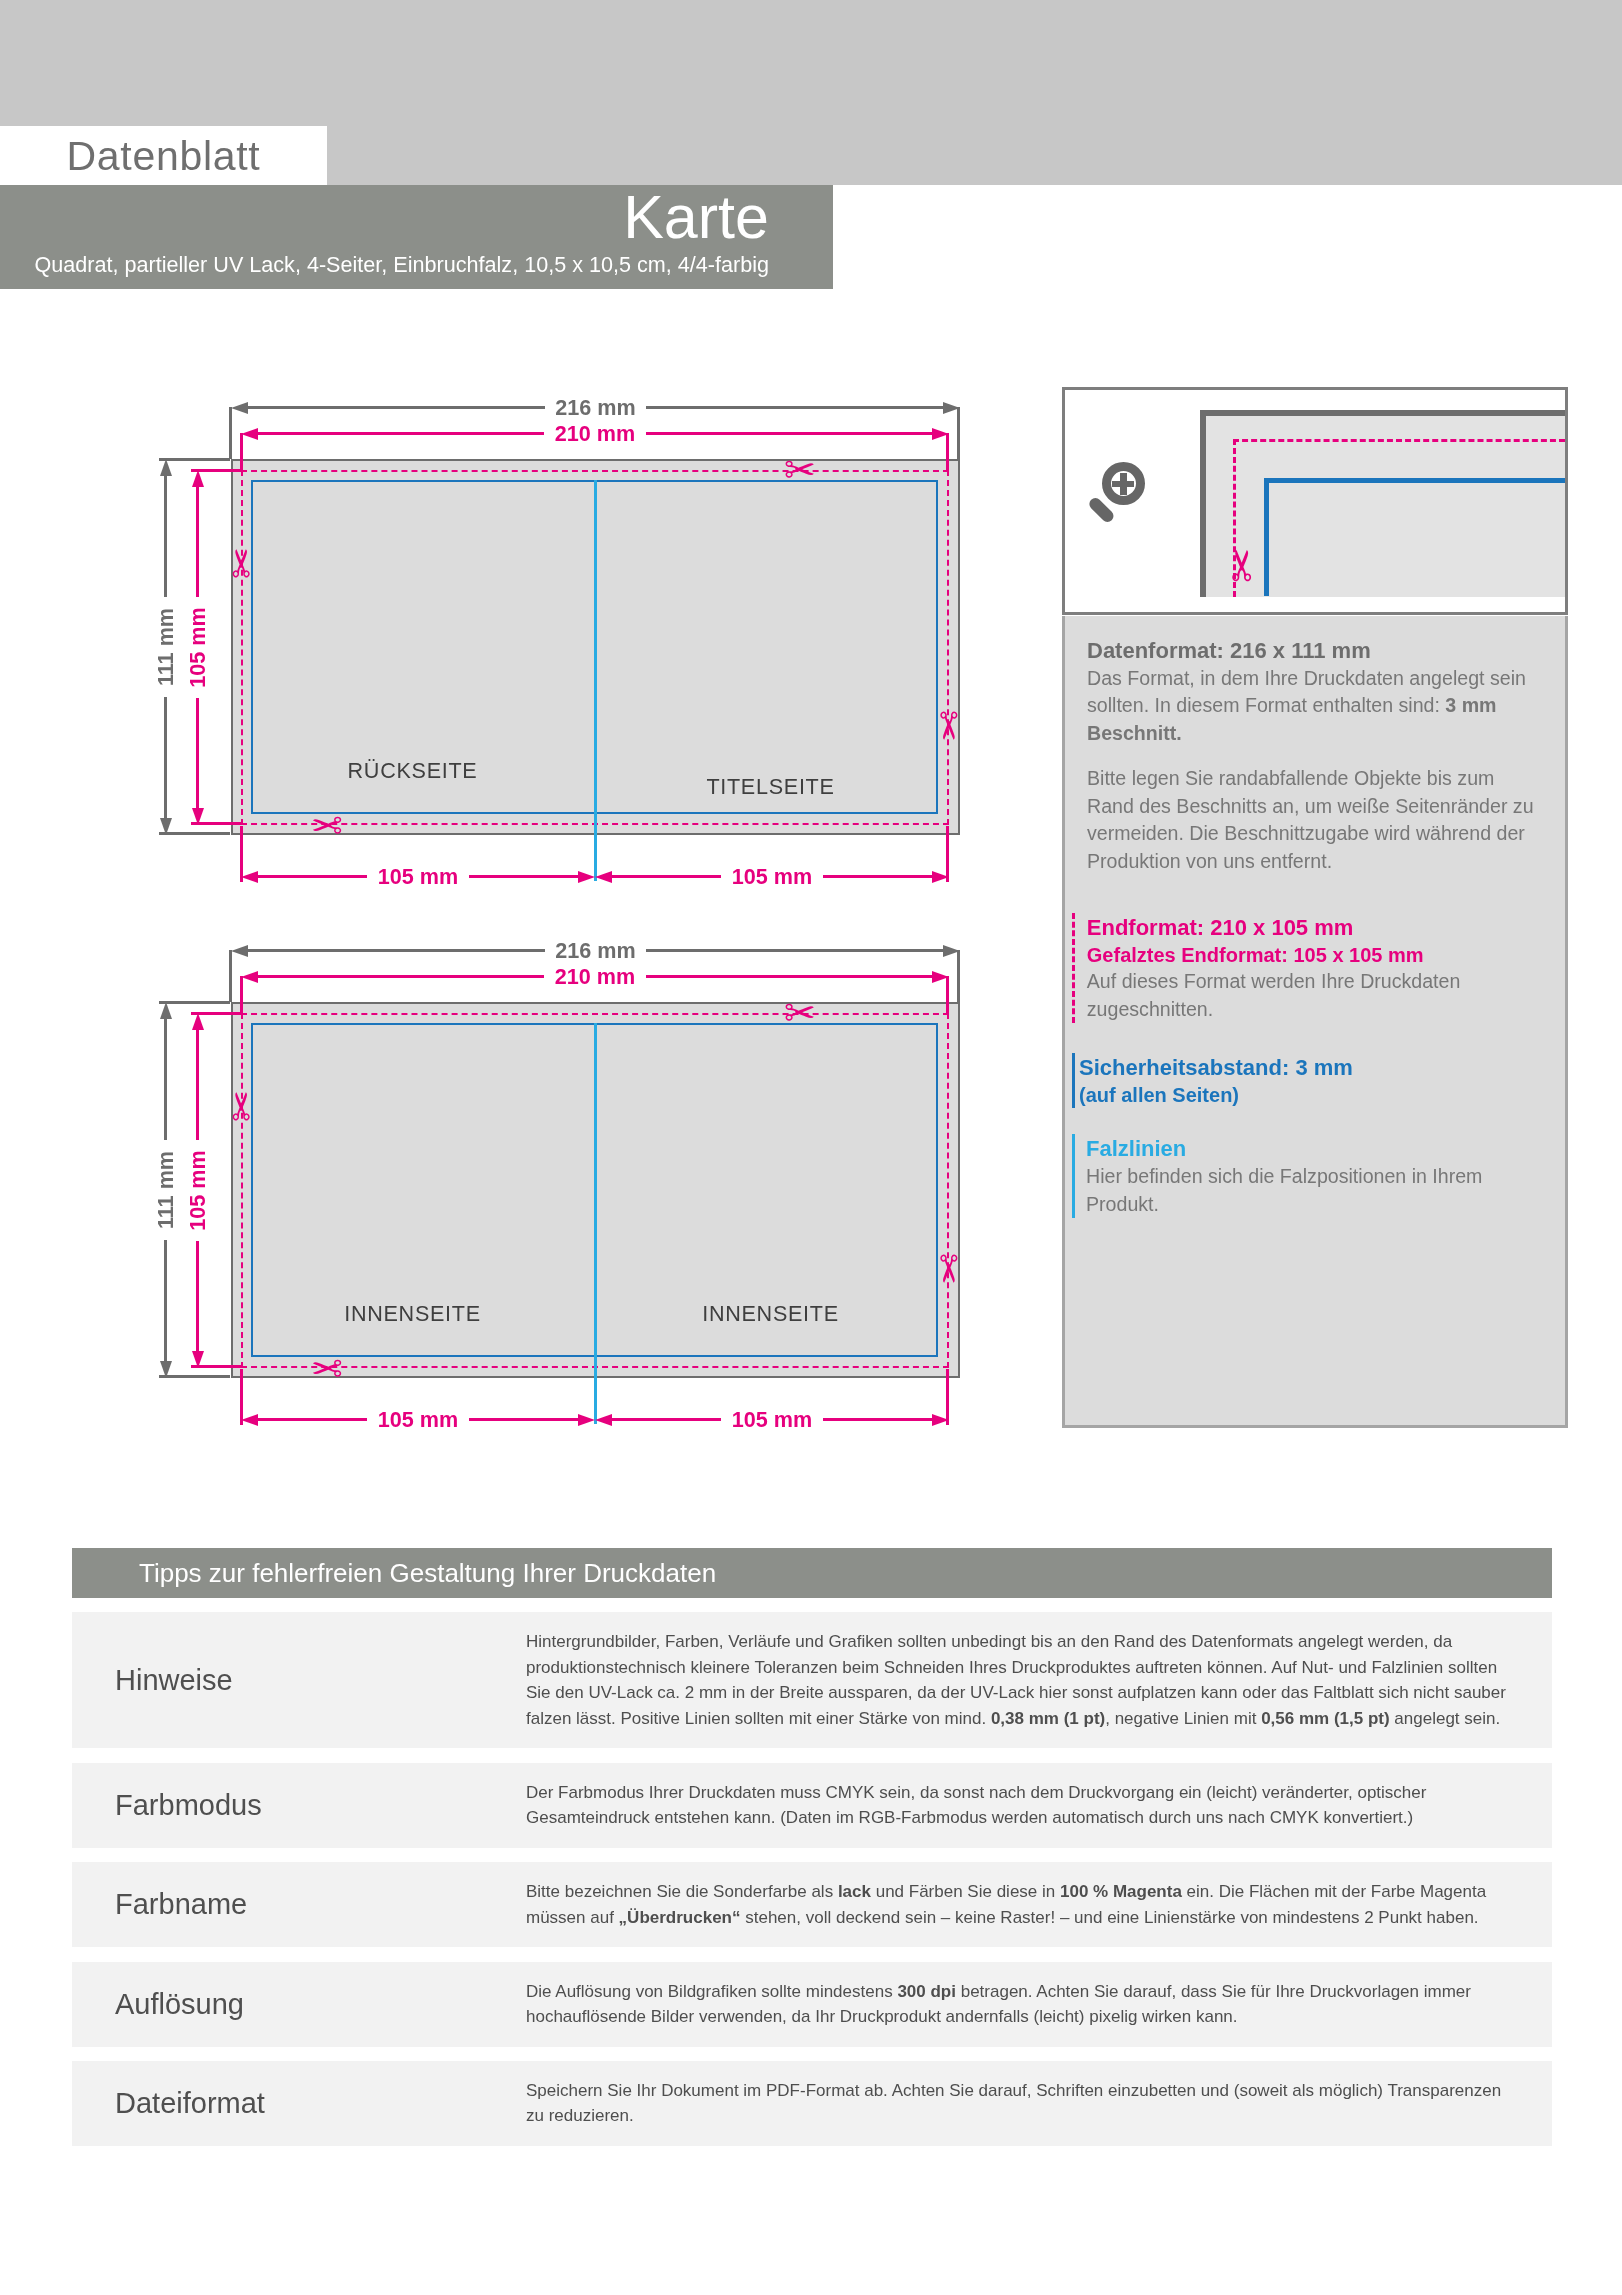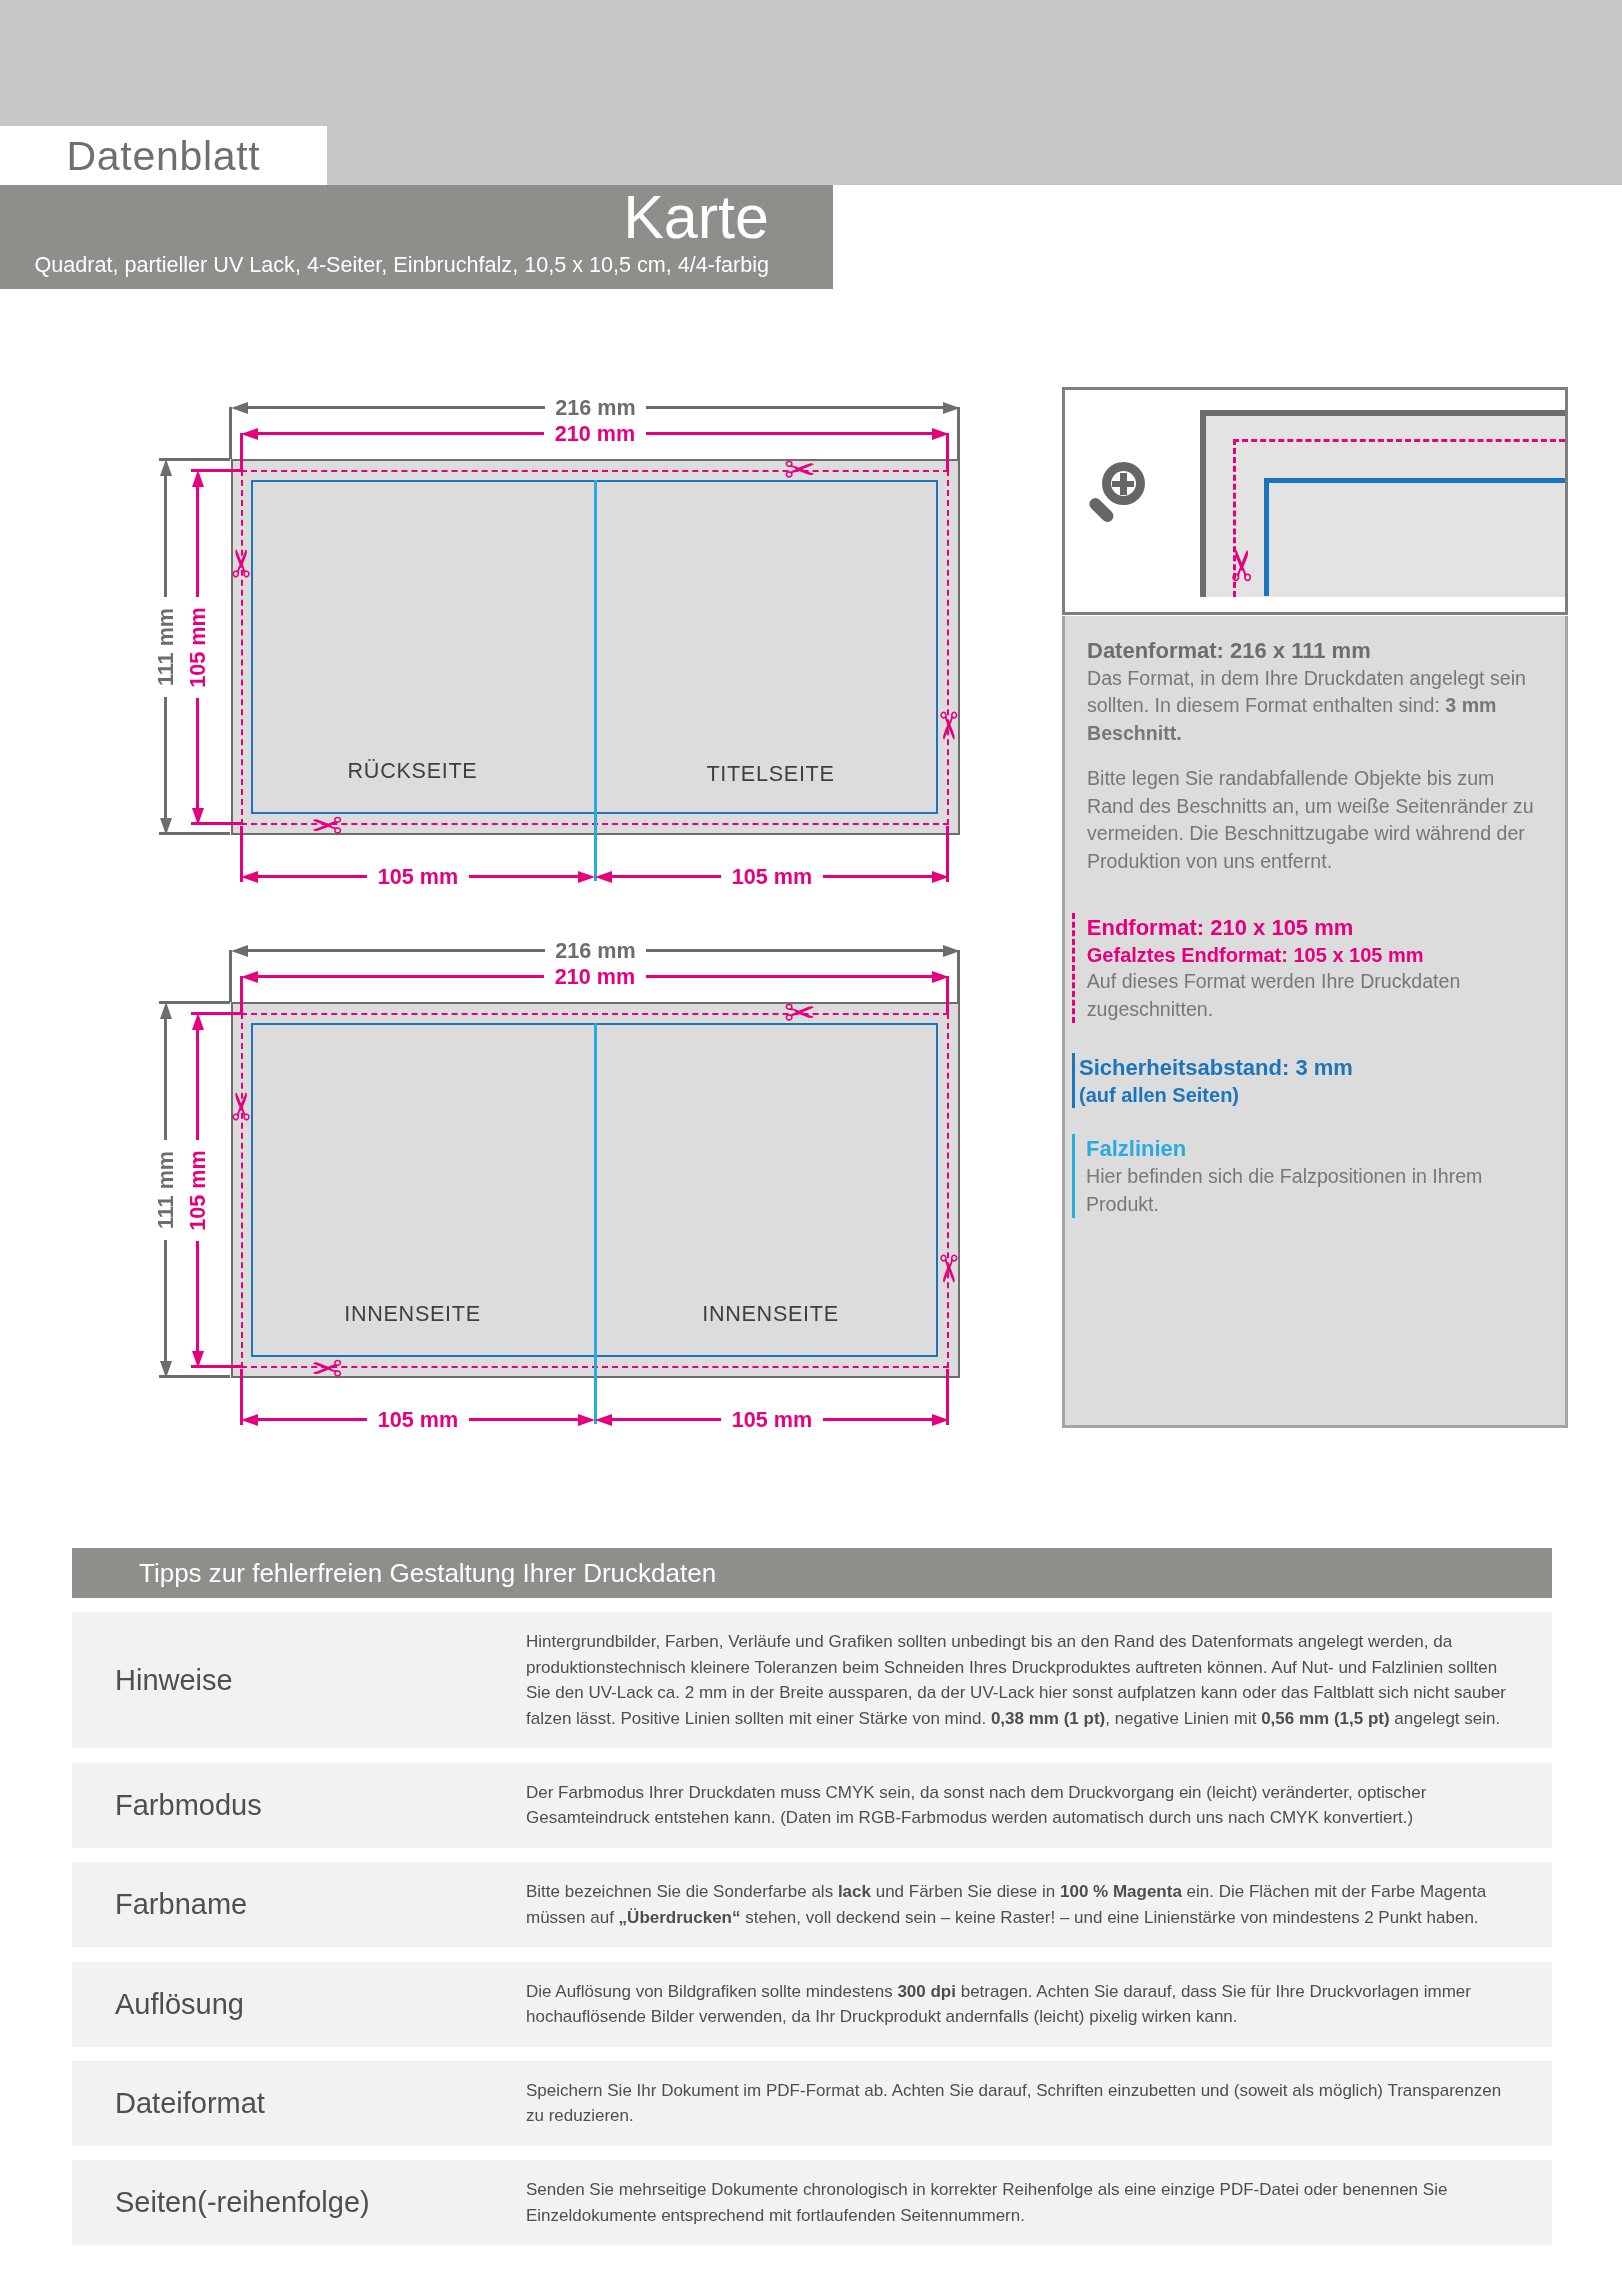--- a/index.html
+++ b/index.html
@@ -145,21 +145,21 @@
   </div>
   <div class="dim pink" style="left:443px; top:476px; width:354px;">
     <span class="ah l"></span>
       <span class="ln"></span>
       <span class="lb">105 mm</span>
       <span class="ln"></span>
       <span class="ah r"></span>
   </div>
 
   <div class="panel-label" style="left:156px; top:364px;">RÜCKSEITE</div>
-  <div class="panel-label" style="left:514px; top:367px;">TITELSEITE</div>
+  <div class="panel-label" style="left:514px; top:380px;">TITELSEITE</div>
 
   <div class="scissors" style="left:648px; top:76px;">
       <i>✂</i>
     </div>
   <div class="scissors rot-d" style="left:90px; top:169px;">
       <i>✂</i>
     </div>
   <div class="scissors rot-u" style="left:796px; top:332px;">
       <i>✂</i>
     </div>
@@ -304,18 +304,14 @@
     <div class="tip-text"><span>Bitte bezeichnen Sie die Sonderfarbe als </span><b>lack</b><span> und Färben Sie diese in </span><b>100 % Magenta</b><span> ein. Die Flächen mit der Farbe Magenta müssen auf </span><b>„Überdrucken“</b><span> stehen, voll deckend sein – keine Raster! – und eine Linienstärke von mindestens 2 Punkt haben.</span></div>
   </div>
   <div class="tip-row">
     <div class="tip-label">Auflösung</div>
     <div class="tip-text"><span>Die Auflösung von Bildgrafiken sollte mindestens </span><b>300 dpi</b><span> betragen. Achten Sie darauf, dass Sie für Ihre Druckvorlagen immer hochauflösende Bilder verwenden, da Ihr Druckprodukt andernfalls (leicht) pixelig wirken kann.</span></div>
   </div>
   <div class="tip-row">
     <div class="tip-label">Dateiformat</div>
     <div class="tip-text"><span>Speichern Sie Ihr Dokument im PDF-Format ab. Achten Sie darauf, Schriften einzubetten und (soweit als möglich) Transparenzen zu reduzieren.</span></div>
   </div>
-  <div class="tip-row">
-    <div class="tip-label">Seiten(-reihenfolge)</div>
-    <div class="tip-text"><span>Senden Sie mehrseitige Dokumente chronologisch in korrekter Reihenfolge als eine einzige PDF-Datei oder benennen Sie Einzeldokumente entsprechend mit fortlaufenden Seitennummern.</span></div>
-  </div>
 </div>
 
 
 </body></html>

